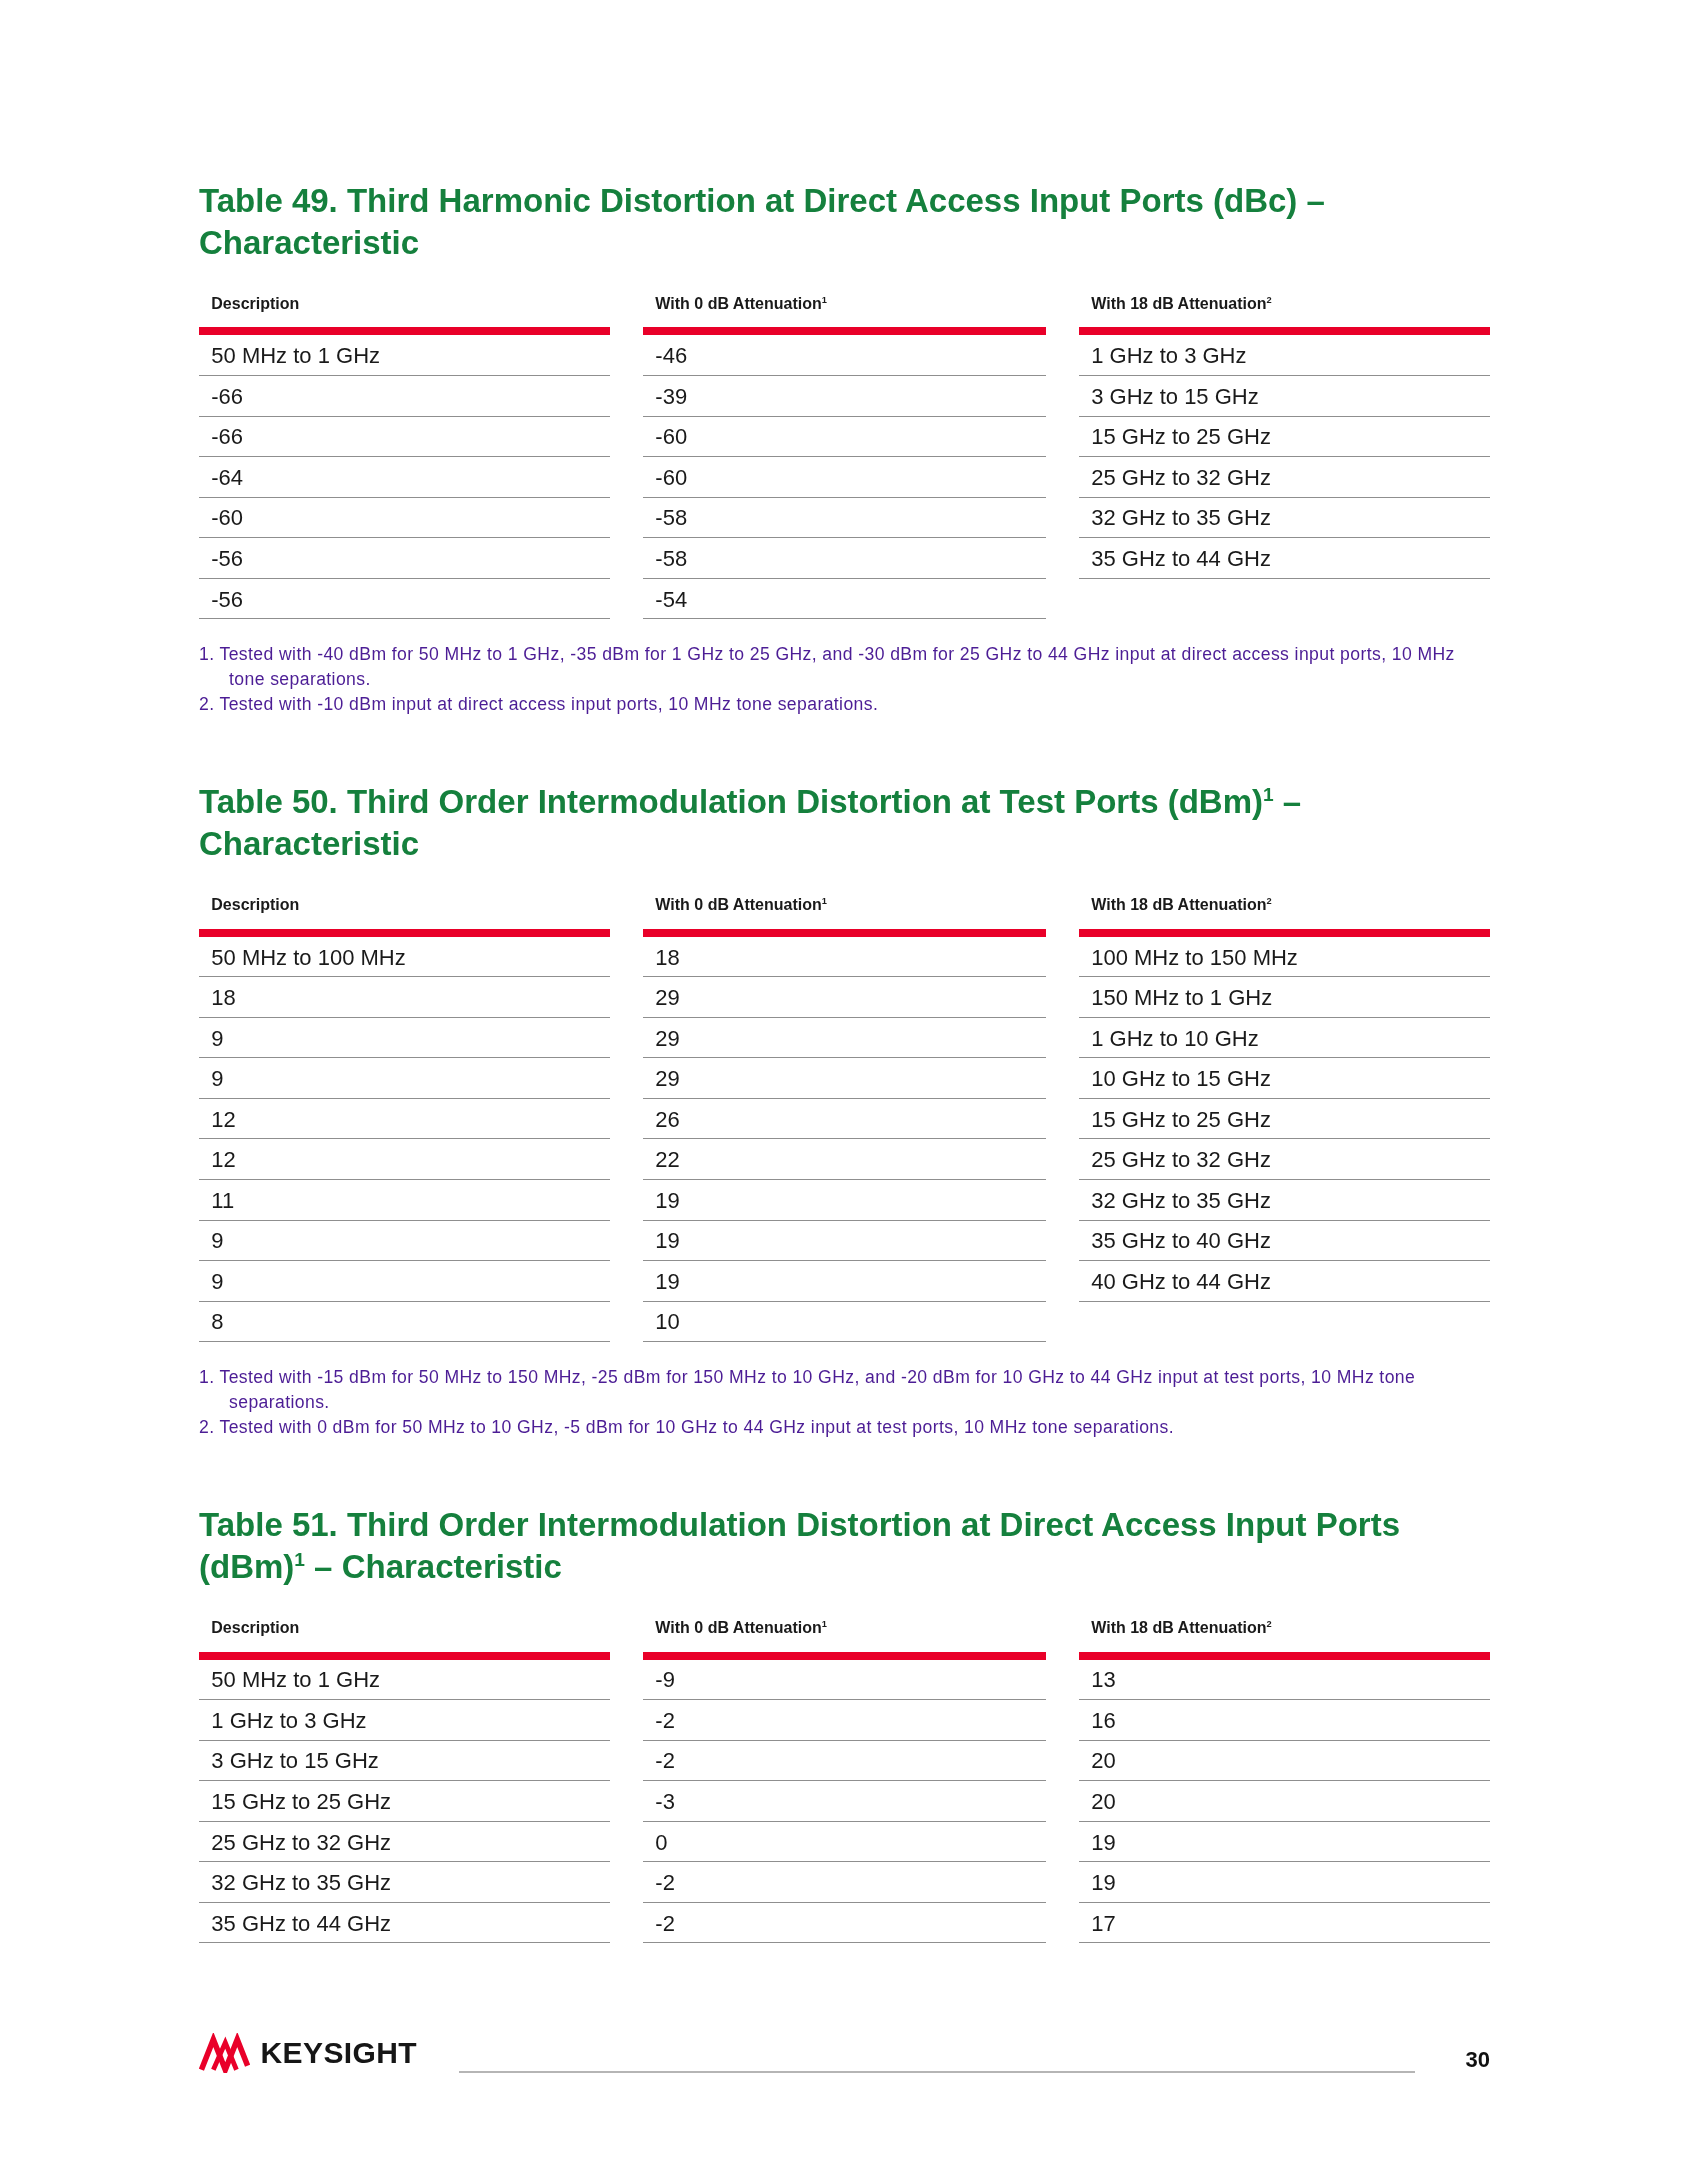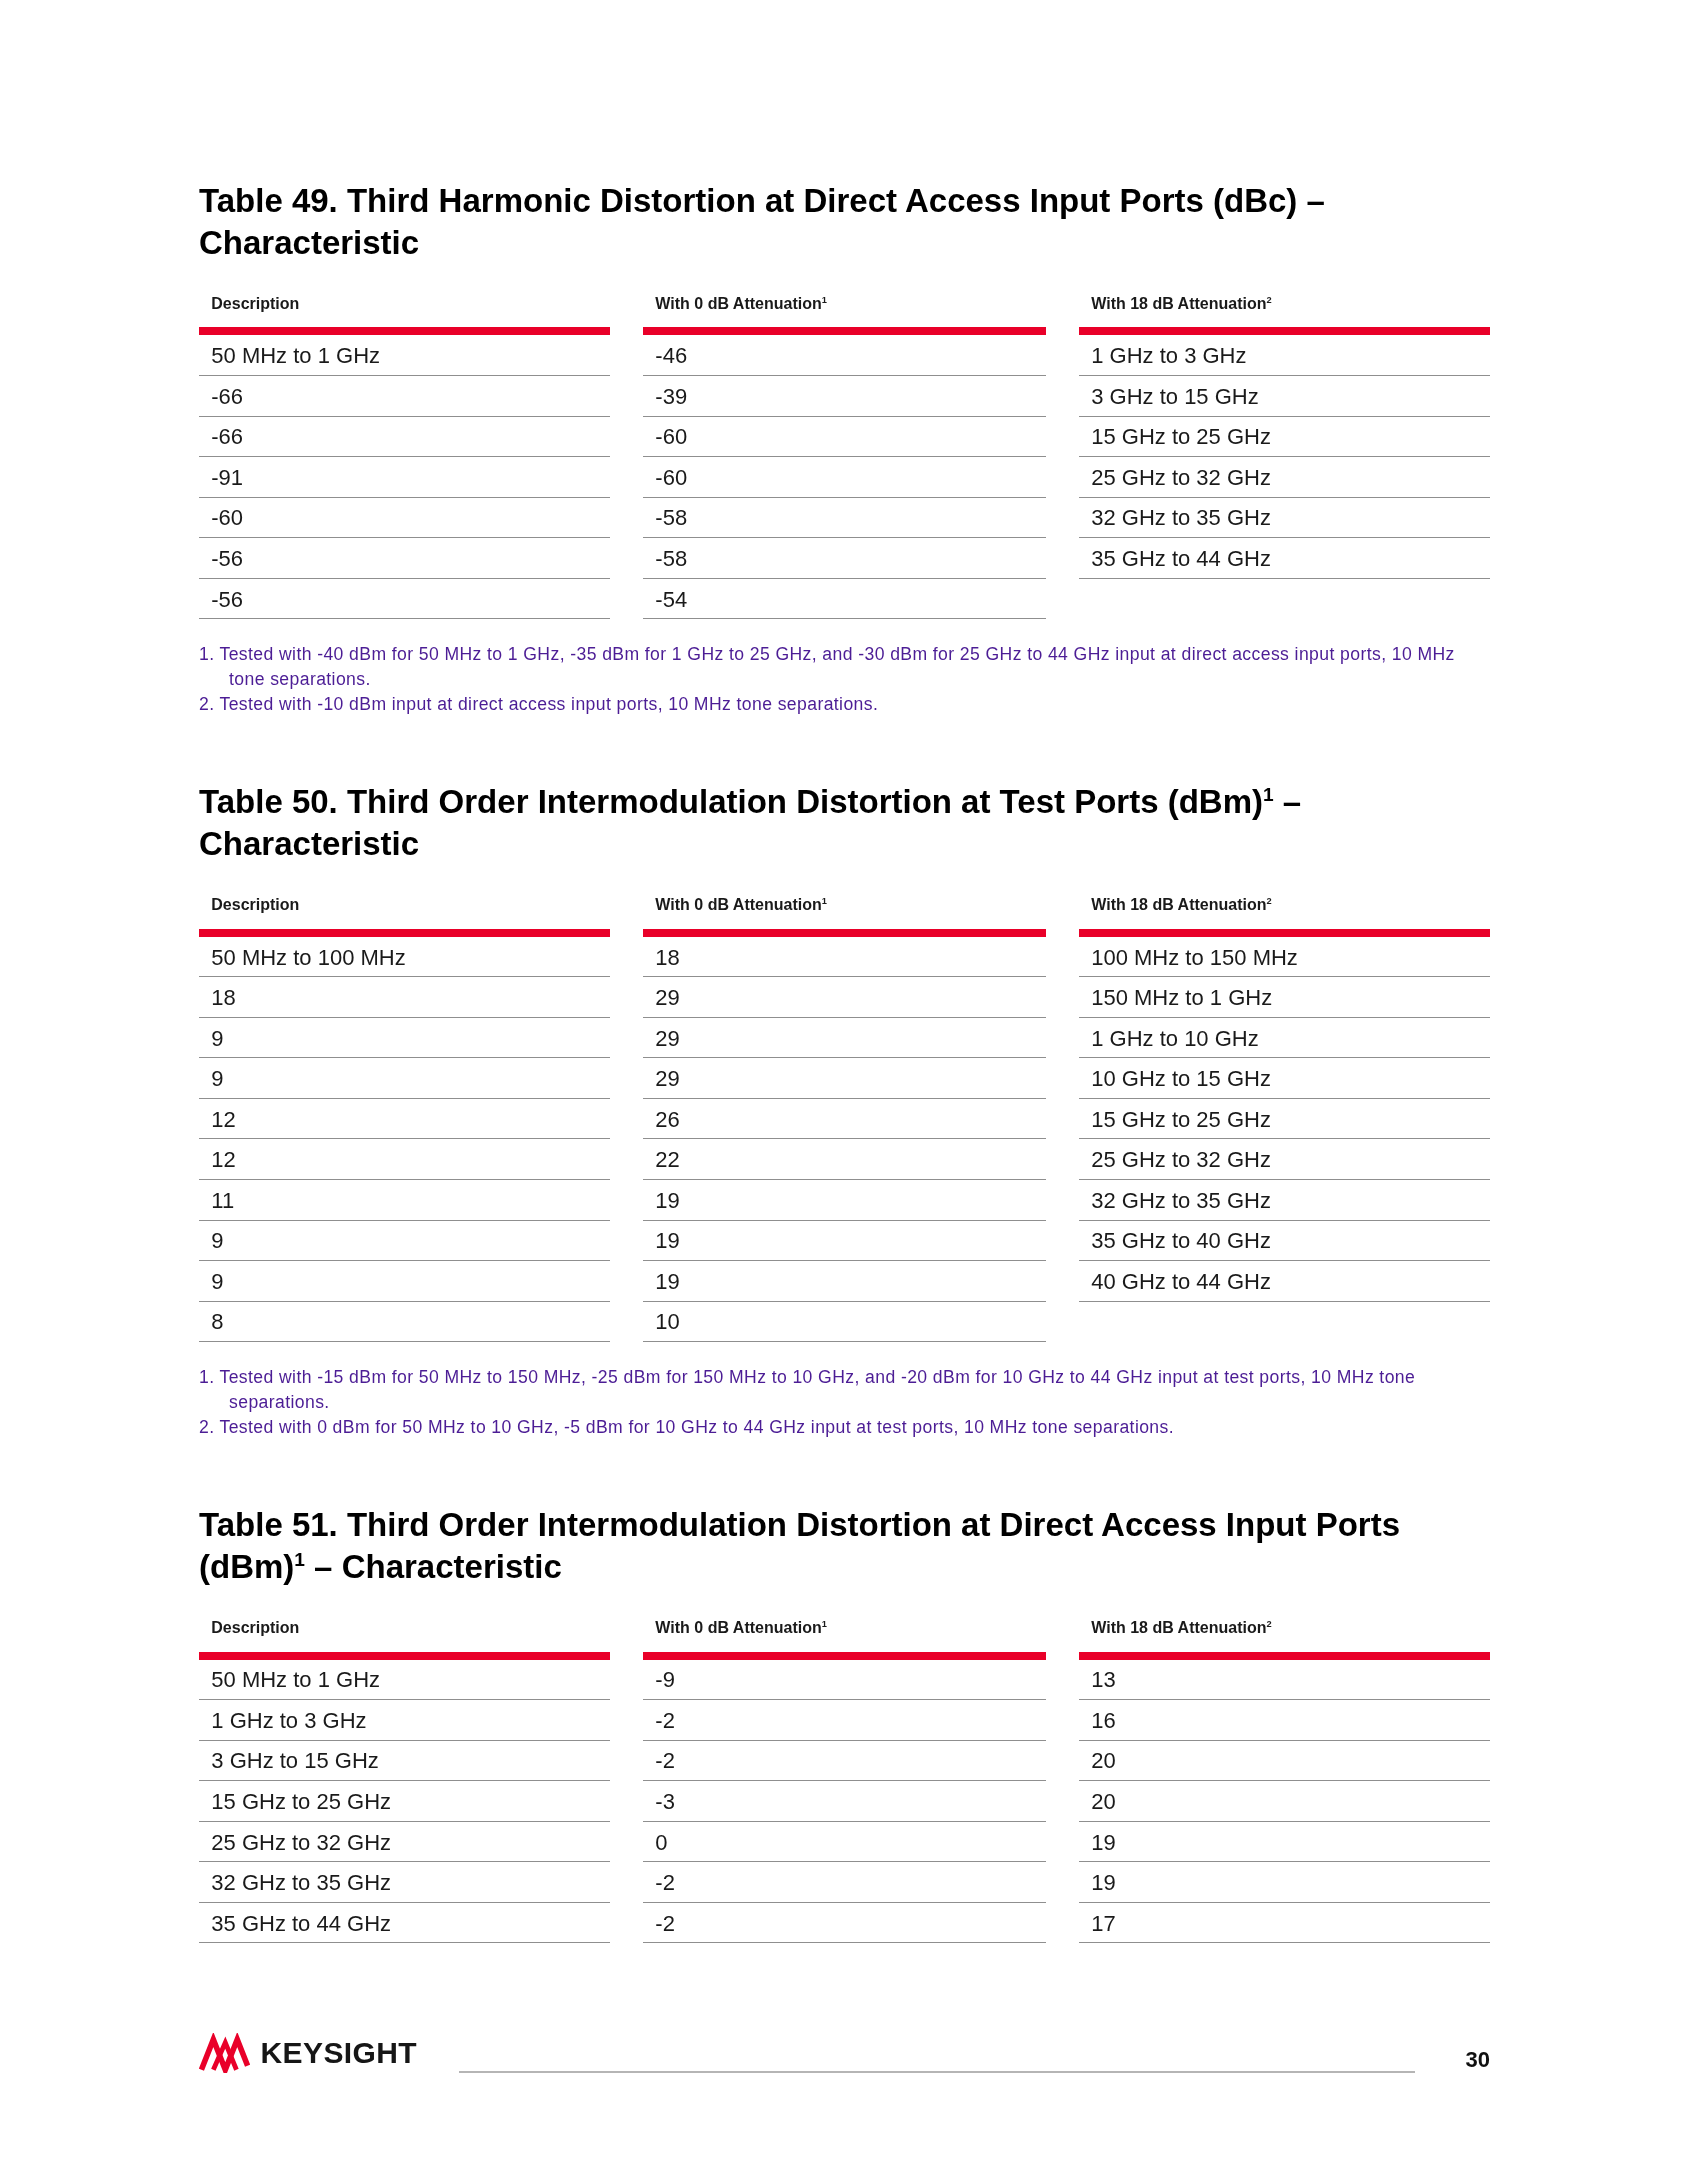--- a/index.html
+++ b/index.html
@@ -5,21 +5,21 @@
   :root { --accent:#E90029; --ink:#1a1a1a; --line:#8f8f8f; }
   * { box-sizing:border-box; }
   html,body { margin:0; padding:0; background:#ffffff; }
   .page {
     position:relative; width:1685px; height:2180px; background:#fff;
     font-family:"Liberation Sans", sans-serif; color:var(--ink);
     padding:180px 195px 0 199px; overflow:hidden;
   }
   section.tblsec + section.tblsec { margin-top:64px; }
   h2.title {
-    font-size:33px; font-weight:700; line-height:1.26; margin:0 0 32px 0; color:#000000;
+    font-size:33px; font-weight:700; line-height:1.26; margin:0 0 32px 0; color:#15803d;
   }
   h2.title sup, .hcell sup { font-size:58%; }
   .tbl { display:grid; grid-template-columns:1fr 0.98fr 1fr; column-gap:33px; }
   .hcell {
     font-size:16px; font-weight:700; padding:0 0 14px 12.3px;
     border-bottom:8px solid var(--accent);
   }
   .ccell {
     font-size:22px; padding:8.8px 0 7px 12.3px; border-bottom:1.8px solid var(--line);
     line-height:1.08;
@@ -52,21 +52,21 @@
       <div class="hcell">With 18 dB Attenuation<sup>2</sup></div>
     <div class="ccell">50 MHz to 1 GHz</div>
         <div class="ccell">-46</div>
         <div class="ccell">1 GHz to 3 GHz</div>
         <div class="ccell">-66</div>
         <div class="ccell">-39</div>
         <div class="ccell">3 GHz to 15 GHz</div>
         <div class="ccell">-66</div>
         <div class="ccell">-60</div>
         <div class="ccell">15 GHz to 25 GHz</div>
-        <div class="ccell">-91</div>
+        <div class="ccell">-64</div>
         <div class="ccell">-60</div>
         <div class="ccell">25 GHz to 32 GHz</div>
         <div class="ccell">-60</div>
         <div class="ccell">-58</div>
         <div class="ccell">32 GHz to 35 GHz</div>
         <div class="ccell">-56</div>
         <div class="ccell">-58</div>
         <div class="ccell">35 GHz to 44 GHz</div>
         <div class="ccell">-56</div>
         <div class="ccell">-54</div>

